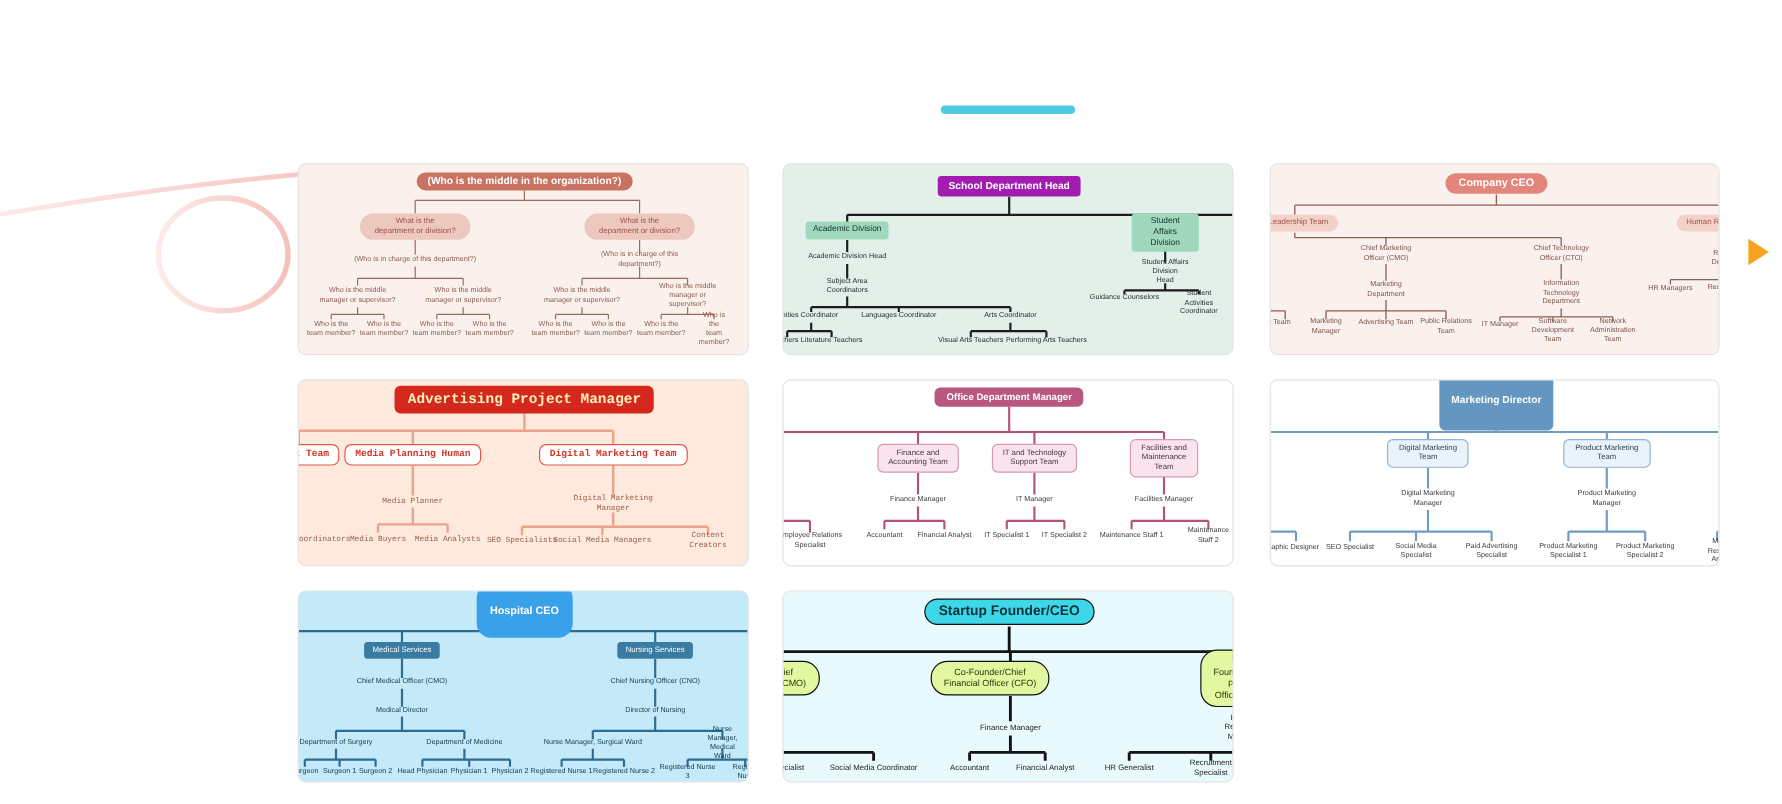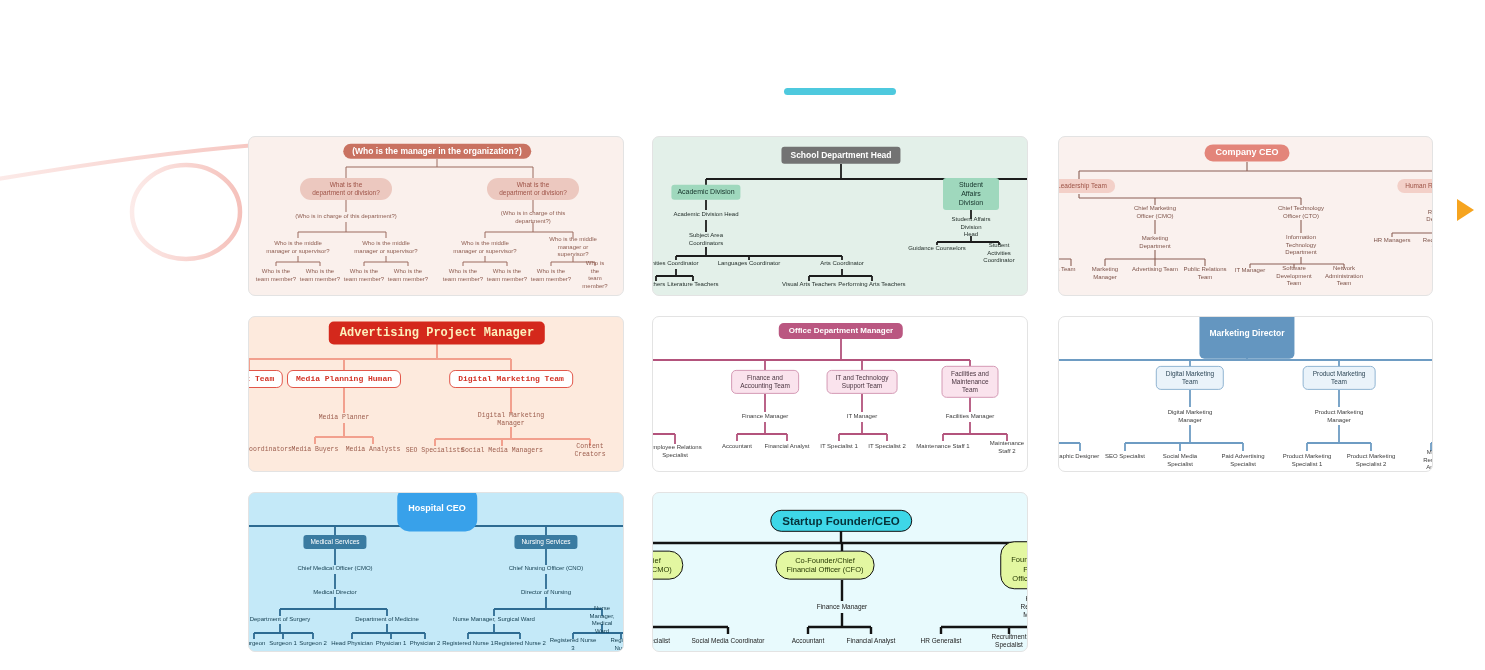--- a/index.html
+++ b/index.html
@@ -15,21 +15,21 @@
   .wires { position:absolute; left:0; top:0; width:100%; height:100%; }
   .nd { position:absolute; transform:translate(-50%,-50%); text-align:center; white-space:pre-line; line-height:1.25; }
 
   
   .t1 { background:#faf0ec; }
   .t1 .hd { background:#c97261; color:#fff; font-weight:bold; font-size:8.5px; padding:2px 9px; border-radius:10px; white-space:nowrap; }
   .t1 .pl { background:#ecc8bf; color:#9e5347; font-size:6.5px; padding:3px 6px; border-radius:11px; width:80px; }
   .t1 .sm { color:#8d5c50; font-size:6px; }
   
   .t2 { background:#e3f0e9; }
-  .t2 .hd { background:#737373; color:#fff; font-weight:bold; font-size:8.5px; padding:3px 9px; border-radius:3px; white-space:nowrap; }
+  .t2 .hd { background:#a21caf; color:#fff; font-weight:bold; font-size:8.5px; padding:3px 9px; border-radius:3px; white-space:nowrap; }
   .t2 .bx { background:#9fd8bd; color:#15322a; font-size:7px; padding:3px 6px; border-radius:3px; }
   .t2 .sm { color:#1f2a26; font-size:6px; }
   
   .t3 { background:#faf1ee; }
   .t3 .hd { background:#e3857a; color:#fff; font-weight:bold; font-size:9px; padding:3px 11px; border-radius:11px; white-space:nowrap; }
   .t3 .pl { background:#f3d0c8; color:#9c5245; font-size:6.5px; padding:3px 8px; border-radius:9px; white-space:nowrap; }
   .t3 .sm { color:#7e544a; font-size:6px; }
   
   .t4 { background:#fdeadd;font-family:Liberation Mono, monospace; }
   .t4 .hd { background:#d4281c; color:#fdf0bb; font-weight:bold; font-size:12px; padding:4px 11px; border-radius:5px; white-space:nowrap; }
@@ -45,21 +45,21 @@
   .t6 .hd { background:#6496c0; color:#fff; font-weight:bold; font-size:8.5px; padding:20px 10px; border-radius:5px; white-space:nowrap; }
   .t6 .bx { background:#eaf3fa; border:1px solid #90b4d2; color:#2f4858; font-size:6.5px; padding:3px 9px; border-radius:5px; }
   .t6 .sm { color:#3c3c3c; font-size:6px; }
   
   .t7 { background:#c4e9f8; }
   .t7 .hd { background:#38a1ea; color:#fff; font-weight:bold; font-size:9px; padding:17px 11px; border-radius:12px; white-space:nowrap; }
   .t7 .bx { background:#3a7ba1; color:#fff; font-size:6.5px; padding:3px 7px; border-radius:3px; white-space:nowrap; }
   .t7 .sm { color:#123c4e; font-size:6px; }
   
   .t8 { background:#e8fafd; }
-  .t8 .hd { background:#3ed7e8; border:1.5px solid #101010; color:#06323a; font-weight:bold; font-size:11.5px; padding:3px 11px; border-radius:14px; white-space:nowrap;margin-top:11px; }
+  .t8 .hd { background:#3ed7e8; border:1.5px solid #101010; color:#06323a; font-weight:bold; font-size:11.5px; padding:3px 11px; border-radius:14px; white-space:nowrap; }
   .t8 .pl { background:#e3f7a1; border:1.3px solid #101010; color:#273a05; font-size:7.5px; padding:4px 10px; border-radius:14px; }
   .t8 .sm { color:#222; font-size:6.5px; }
 </style>
 </head>
 <body>
 
 <div class="stage">
 
   <div class="rule"></div>
 
@@ -73,21 +73,21 @@
     <path d="M 300 4 C 220 8, 110 22, -8 42" fill="none" stroke="url(#sw)" stroke-width="4"></path>
     <ellipse cx="186" cy="74" rx="54" ry="47" fill="none" stroke="url(#sw)" stroke-width="4.5"></ellipse>
   </svg>
 
   <div class="next"></div>
 
   <div class="card t1" style="left:248px;top:136px;width:376px;height:160px">
     <svg class="wires">
       <path d="M188 22 V30 M97 30 H284 M97 30 V41 M284 30 V41 M97 63 V75 M284 63 V75 M97 85 V95 M49 95 H137 M49 95 V101 M137 95 V101 M284 85 V95 M236 95 H324 M236 95 V101 M324 95 V101 M49 119 V125 M27 125 H71 M27 125 V129 M71 125 V129 M137 119 V125 M115 125 H159 M115 125 V129 M159 125 V129 M236 119 V125 M214 125 H258 M214 125 V129 M258 125 V129 M324 119 V125 M302 125 H346 M302 125 V129 M346 125 V129" fill="none" stroke="#9b6a5e" stroke-width="1"></path>
     </svg>
-    <div class="nd hd" style="left:188px;top:14px">(Who is the manager in the organization?)</div>
+    <div class="nd hd" style="left:188px;top:14px">(Who is the middle in the organization?)</div>
     <div class="nd pl" style="left:97px;top:52px">What is the
 department or division?</div>
     <div class="nd pl" style="left:284px;top:52px">What is the
 department or division?</div>
     <div class="nd sm" style="left:97px;top:80px">(Who is in charge of this department?)</div>
     <div class="nd sm" style="left:284px;top:80px">(Who is in charge of this department?)</div>
     <div class="nd sm" style="left:49px;top:110px">Who is the middle
 manager or supervisor?</div>
     <div class="nd sm" style="left:137px;top:110px">Who is the middle
 manager or supervisor?</div>

